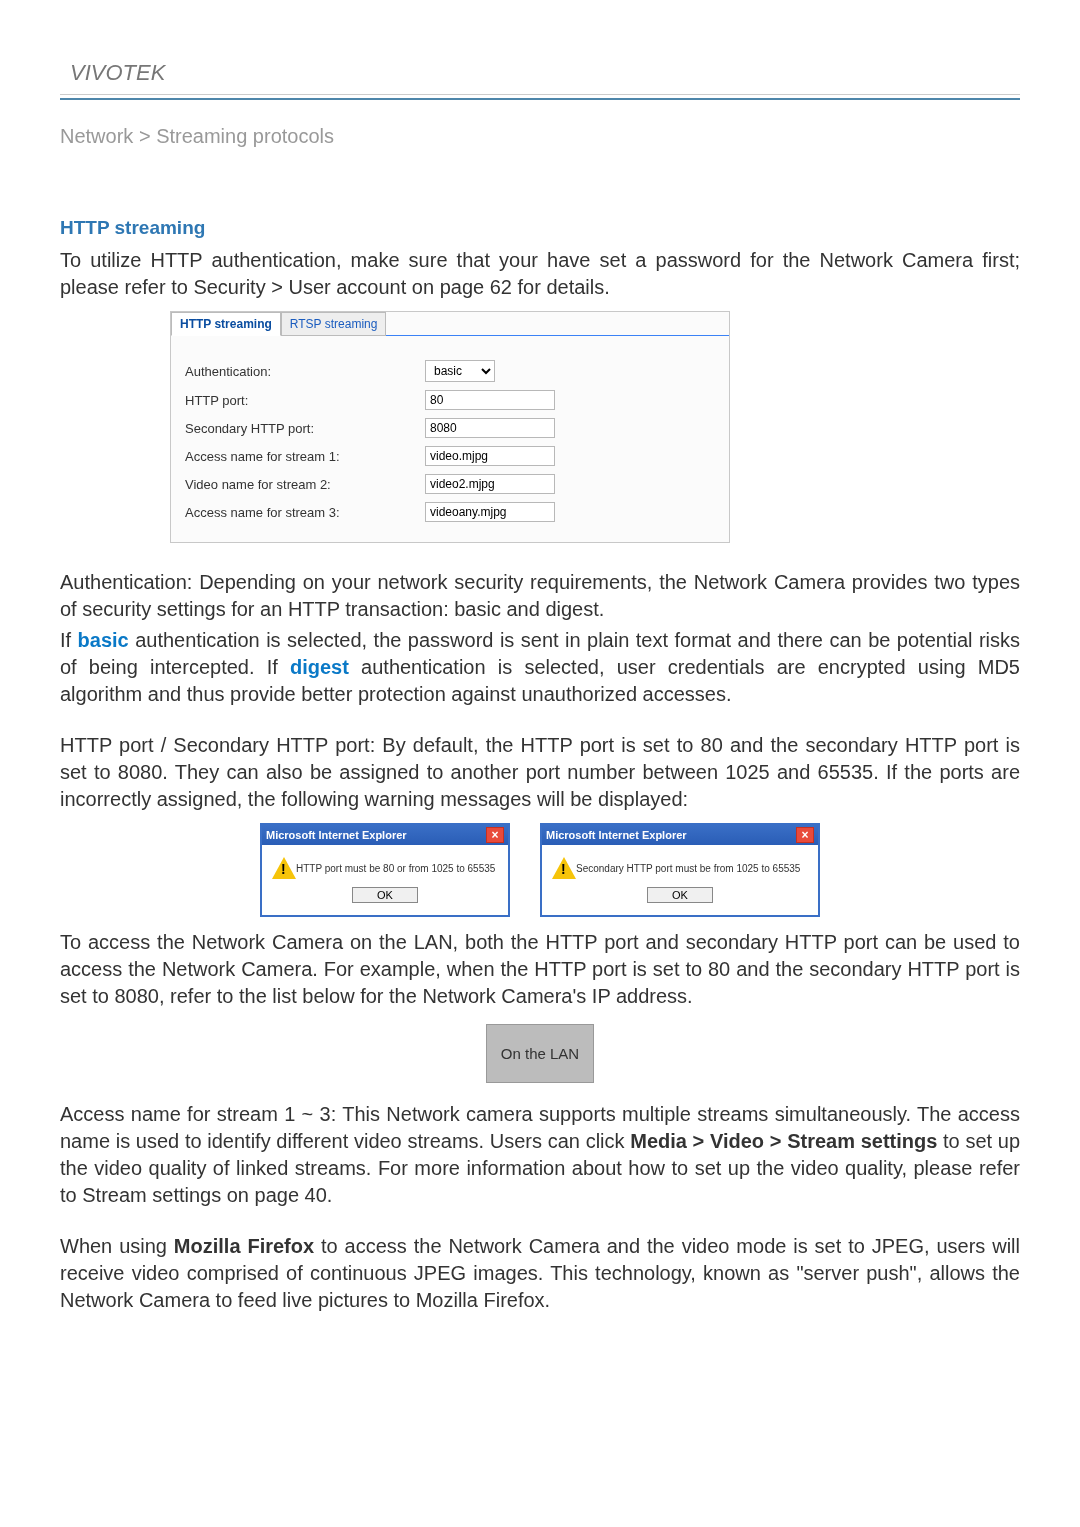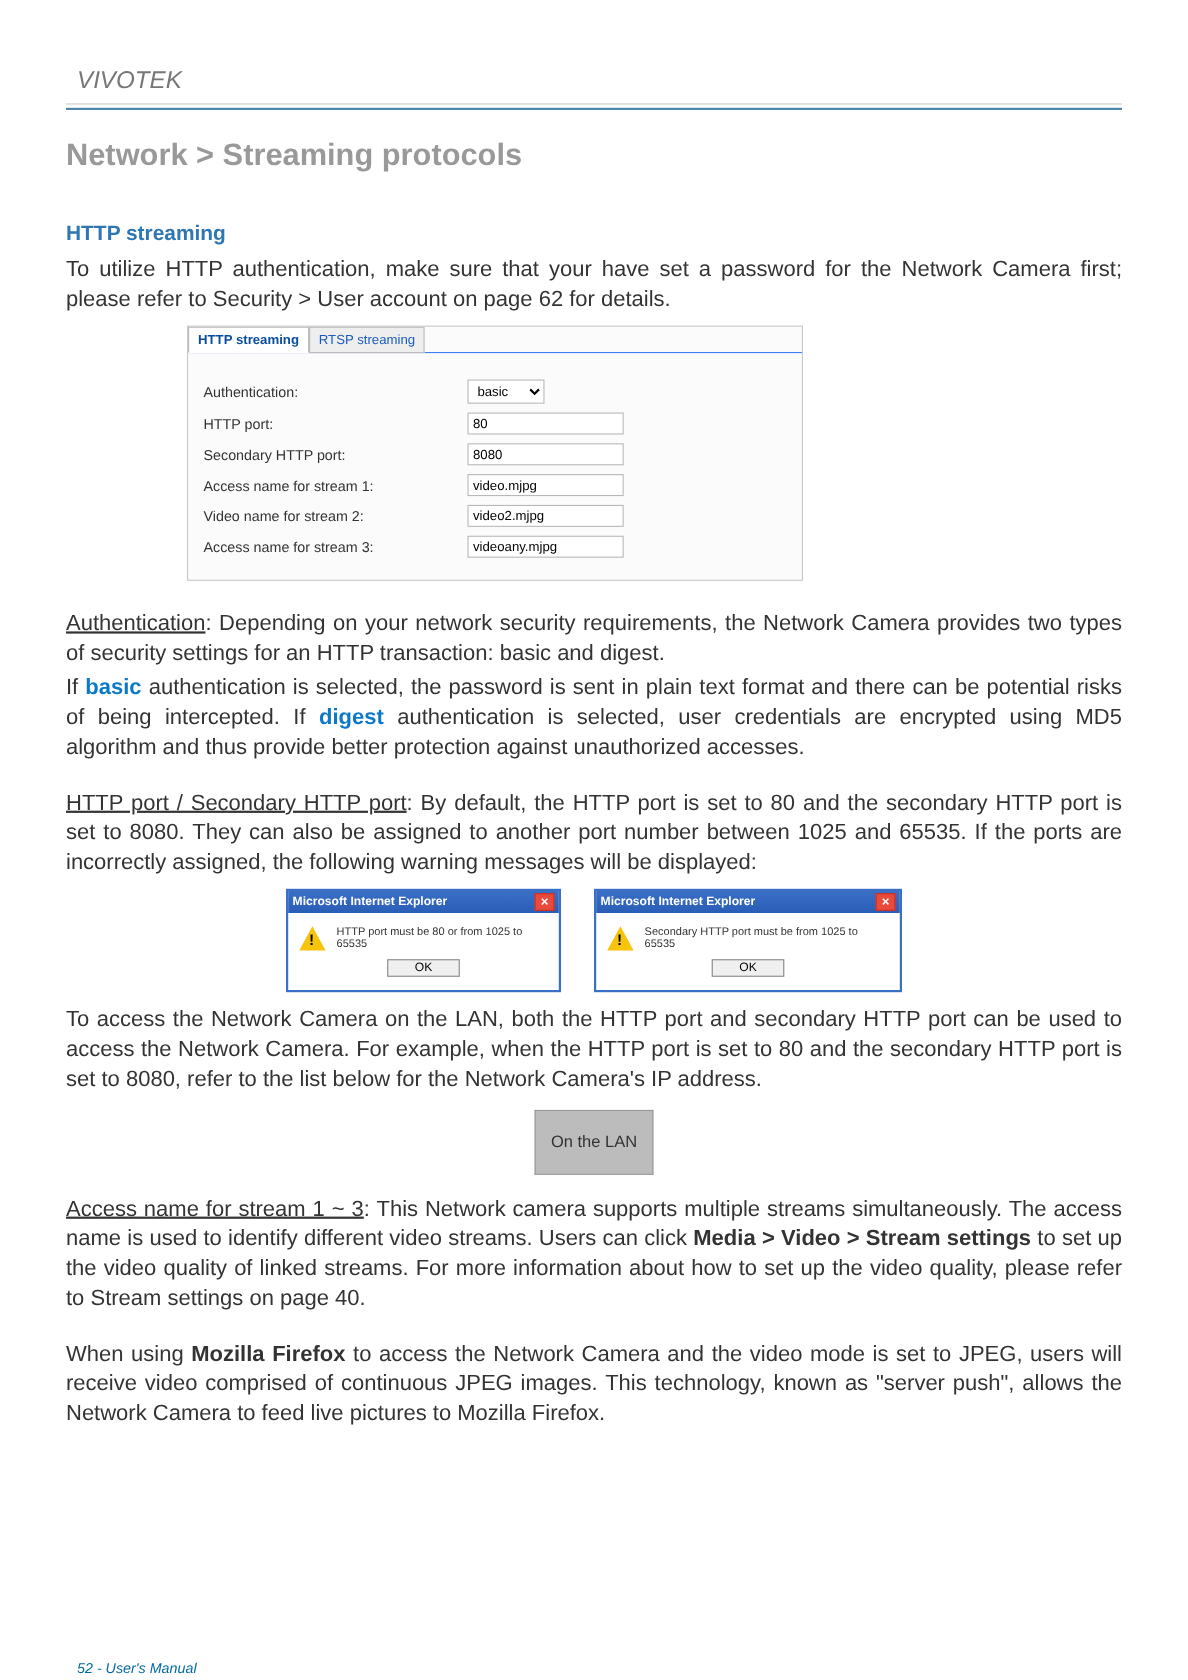--- a/index.html
+++ b/index.html
@@ -1,42 +1,42 @@
 <!DOCTYPE html>
 <html><head>
 <meta charset="utf-8">
 <style>
   * { margin: 0; padding: 0; box-sizing: border-box; }
   body { font-family: Arial, Helvetica, sans-serif; background: #fff; color: #333; width: 1080px; }
   .page { padding: 40px 60px 40px 60px; }
   .brand-header { font-style: italic; font-weight: normal; color: #777; padding: 20px 0 8px 10px; font-size: 22px; }
   .rules { border-top: 1px solid #ccc; border-bottom: 2px solid #4e86aa; height: 6px; margin-bottom: 25px; }
-  h1.page-title { color: #999; font-weight: bold; font-size: 28px; margin: 10px 0 45px 0; }
+  h1.page-title { color: #999; font-weight: normal; font-size: 20px; margin: 10px 0 69px 0; }
   h2.section-title { color: #2e77b3; font-size: 19px; font-weight: bold; margin-bottom: 8px; }
   p.body-text { font-size: 20px; line-height: 1.35; text-align: justify; margin-bottom: 4px; }
-  .u { text-decoration: underline; }
+  .u { }
   .bold { font-weight: bold; }
   .blue-inline { color: #0a79c7; font-weight: bold; }
   .config-box { border: 1px solid #c8c8c8; margin: 10px auto 6px 110px; width: 560px; background: #fbfbfb; }
   .tabs { display: flex; }
   .tab { font-size: 12px; padding: 4px 8px; border: 1px solid #bbb; background: #eee; color: #1a5cbf; cursor: pointer; }
   .tab.active { background: #fff; border-bottom: 1px solid #fff; font-weight: bold; color: #0a4da0; }
   .tab-body { padding: 16px 14px 12px 14px; border-top: 1px solid #3b82f6; margin-top: -1px; }
   .form-row { display: flex; align-items: center; margin: 8px 0; font-size: 13px; color: #333; }
   .form-row .lbl { width: 240px; }
-  .form-row .val-input { border: 1px solid #b8b8b8; padding: 2px 4px; font-size: 12px; width: 142px; background: #fff; }
+  .form-row .val-input { border: 1px solid #b8b8b8; padding: 2px 4px; font-size: 12px; width: 130px; background: #fff; }
   .form-row select.val-input { width: 70px; }
   .save-row { text-align: right; padding: 8px 20px 6px 0; }
   .save-btn { font-size: 12px; padding: 2px 24px; border: 1px solid #aaa; background: linear-gradient(#fefefe,#e3e3e3); border-radius: 3px; cursor: pointer; }
   .dialogs { display: flex; gap: 30px; justify-content: center; margin: 10px 0 12px 0; }
   .ie-dialog { border: 2px solid #3a6fc6; width: 250px; background: #fff; }
   .ie-title { background: linear-gradient(#3a6fc6,#2a5db6); display: flex; justify-content: space-between; align-items: center; padding: 2px 4px; }
   .ie-title .t { color: #fff; font-size: 11px; font-weight: bold; }
   .ie-close { width: 18px; height: 16px; background: #e84a3b; border: 1px solid #c83020; color: #fff; font-weight: bold; font-size: 12px; display: flex; align-items: center; justify-content: center; cursor: pointer; }
-  .ie-body { display: flex; align-items: center; gap: 10px; padding: 12px 10px 6px 10px; }
+  .ie-body { display: flex; align-items: center; padding: 12px 10px 6px 10px; }
   .warn-icon { width: 0; height: 0; border-left: 12px solid transparent; border-right: 12px solid transparent; border-bottom: 22px solid #f6c40a; position: relative; }
   .warn-icon::after { content: "!"; position: absolute; left: -3px; top: 4px; font-weight: bold; color: #000; font-size: 14px; }
   .ie-msg { font-size: 10px; color: #333; }
   .ie-ok-row { text-align: center; padding: 0 0 12px 0; }
   .ie-ok { font-size: 11px; padding: 1px 24px; border: 1px solid #888; background: #f0f0f0; cursor: pointer; }
   .lan-table { margin: 14px auto 18px auto; border-collapse: collapse; font-size: 15px; }
   .lan-table td { border: 1px solid #999; padding: 20px 14px; }
   .lan-table .hdr { background: #bcbcbc; }
   .footer { margin-top: 200px; color: #0369a1; font-style: italic; font-size: 13px; padding: 10px 0 20px 10px; }
   .spacer { height: 20px; }

